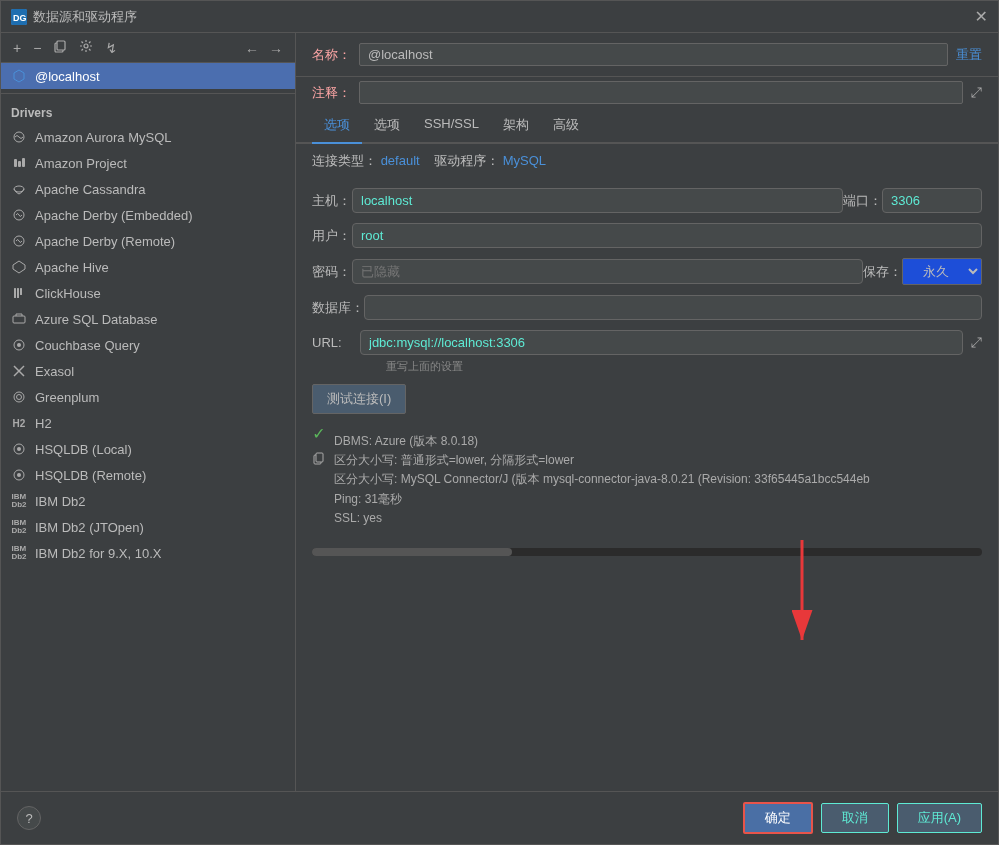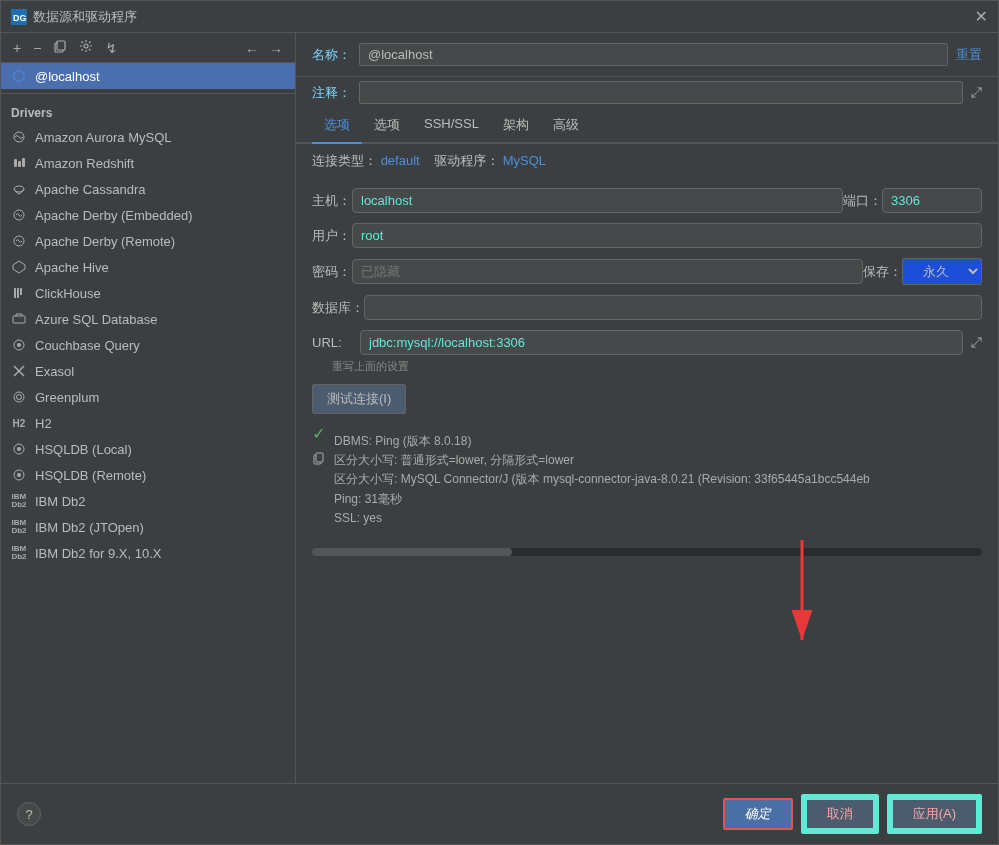--- a/index.html
+++ b/index.html
@@ -15,21 +15,21 @@
     .toolbar-btn { background: none; border: none; color: #aaa; cursor: pointer; padding: 2px 4px; font-size: 14px; }
     .toolbar-nav { display: flex; gap: 2px; margin-left: auto; }
     .section-label { color: #bbb; font-size: 12px; font-weight: bold; padding: 8px 10px 4px; flex-shrink: 0; }
     .sidebar-item { display: flex; align-items: center; padding: 5px 10px; cursor: pointer; font-size: 13px; color: #bbb; gap: 8px; }
     .sidebar-item.selected { background: #4b6eaf; color: white; }
     .sidebar-item-icon { width: 16px; height: 16px; flex-shrink: 0; display: flex; align-items: center; justify-content: center; font-size: 12px; }
     .divider { height: 1px; background: #555; margin: 4px 0; }
     .drivers-section { flex-shrink: 0; }
     .right-panel { flex: 1; background: #3c3f41; padding: 0; display: flex; flex-direction: column; overflow: hidden; }
     .right-header { padding: 10px 16px; border-bottom: 1px solid #555; display: flex; align-items: center; gap: 8px; flex-shrink: 0; }
-    .field-label { color: #7dd3fc; font-size: 13px; min-width: 35px; }
+    .field-label { color: #fca5a5; font-size: 13px; min-width: 35px; }
     .field-input { background: #45494a; border: 1px solid #646464; color: #bbb; padding: 3px 8px; font-size: 13px; border-radius: 2px; }
     .field-input-wide { flex: 1; }
     .reset-btn { margin-left: auto; color: #4a90d9; font-size: 13px; cursor: pointer; background: none; border: none; }
     .note-row { padding: 4px 16px; display: flex; align-items: center; gap: 8px; flex-shrink: 0; }
     .tabs-row { display: flex; border-bottom: 2px solid #555; padding: 0 16px; flex-shrink: 0; }
     .tab { padding: 8px 12px; font-size: 13px; color: #bbb; cursor: pointer; border-bottom: 2px solid transparent; margin-bottom: -2px; }
     .tab.active { color: #4a90d9; border-bottom-color: #4a90d9; }
     .connection-type-row { padding: 8px 16px; font-size: 13px; color: #bbb; flex-shrink: 0; }
     .link-blue { color: #4a90d9; cursor: pointer; }
     .content-area { padding: 10px 16px; flex: 1; overflow-y: auto; }
@@ -40,22 +40,22 @@
     .port-label { color: #bbb; font-size: 13px; min-width: 35px; }
     .save-label { color: #bbb; font-size: 13px; min-width: 35px; }
     .save-select { background: #1d4ed8; border: 1px solid #646464; color: #bbb; padding: 4px 16px; font-size: 13px; border-radius: 2px; min-width: 80px; }
     .url-expand { background: none; border: none; color: #aaa; cursor: pointer; font-size: 14px; }
     .url-note { font-size: 11px; color: #888; }
     .test-btn { background: #4a5c6e; border: 1px solid #646464; color: #bbb; padding: 5px 14px; font-size: 13px; border-radius: 2px; cursor: pointer; }
     .status-area { margin-top: 8px; font-size: 12px; color: #aaa; line-height: 1.6; }
     .status-check { color: #5bb75b; font-size: 16px; }
     .status-copy { color: #aaa; font-size: 12px; }
     .bottom-bar { border-top: 1px solid #555; padding: 10px 16px; display: flex; align-items: center; justify-content: flex-end; gap: 8px; flex-shrink: 0; background: #3c3f41; }
-    .bottom-btn { background: #4a5c6e; border: 6px solid #5eead4; color: #fca5a5; padding: 5px 20px; font-size: 13px; border-radius: 2px; cursor: pointer; }
-    .bottom-btn.primary { background: #4a6fa5; border: 2px solid #e8544a; color: white; font-style: italic; }
+    .bottom-btn { background: #4a5c6e; border: 1px solid #5eead4; color: #5eead4; padding: 5px 20px; font-size: 13px; border-radius: 2px; cursor: pointer; }
+    .bottom-btn.primary { background: #4a6fa5; border: 2px solid #e8544a; color: white; }
     .help-btn { width: 24px; height: 24px; border-radius: 50%; border: 1px solid #646464; background: #45494a; color: #bbb; font-size: 13px; cursor: pointer; display: flex; align-items: center; justify-content: center; margin-right: auto; }
     .scrollbar-area { height: 8px; background: #2b2b2b; margin: 4px 0; border-radius: 4px; }
     .scrollbar-thumb { height: 8px; width: 200px; background: #555; border-radius: 4px; }
   </style>
 </head>
 <body>
 
 <div class="dialog">
 
   <div class="title-bar">
@@ -119,21 +119,21 @@
           <span>Amazon Aurora MySQL</span>
         </div>
         <div class="sidebar-item">
           <span class="sidebar-item-icon">
             <svg width="14" height="14" viewBox="0 0 14 14">
                 <rect x="2" y="3" width="3" height="8" fill="#aaa" rx="1"></rect>
                 <rect x="6" y="5" width="3" height="6" fill="#aaa" rx="1"></rect>
                 <rect x="10" y="2" width="3" height="9" fill="#aaa" rx="1"></rect>
               </svg>
           </span>
-          <span>Amazon Redshift</span>
+          <span>Amazon Project</span>
         </div>
         <div class="sidebar-item">
           <span class="sidebar-item-icon">
             <svg width="14" height="14" viewBox="0 0 14 14">
                 <ellipse cx="7" cy="7" rx="5" ry="3" stroke="#aaa" stroke-width="1" fill="none"></ellipse>
                 <path d="M2 7 Q4 11 7 12 Q10 11 12 7" stroke="#aaa" stroke-width="1" fill="none"></path>
               </svg>
           </span>
           <span>Apache Cassandra</span>
         </div>
@@ -303,39 +303,39 @@
           <span class="form-label">数据库：</span>
           <input class="form-input" type="text" style="flex: 1 1 0%;">
         </div>
 
         <div class="form-row" style="align-items:flex-start; flex-direction:column; gap:4px;">
           <div style="display:flex;align-items:center;gap:8px;width:100%;">
             <span class="form-label">URL:</span>
             <input class="form-input" type="text" style="flex: 1 1 0%;" value="jdbc:mysql://localhost:3306">
             <button class="url-expand">⤢</button>
           </div>
-          <span class="url-note" style="margin-left:20px;">重写上面的设置</span>
+          <span class="url-note" style="margin-left:74px;">重写上面的设置</span>
         </div>
 
         <div class="form-row" style="margin-top:8px;">
           <button class="test-btn">测试连接(I)</button>
         </div>
 
         <div style="display:flex;align-items:flex-start;gap:8px;margin-top:8px;">
           <div style="display:flex;flex-direction:column;gap:4px;align-items:center;">
             <span class="status-check">✓</span>
             <span class="status-copy" style="margin-top:4px;">
               <svg width="14" height="14" viewBox="0 0 14 14" fill="none">
                 <rect x="2" y="4" width="7" height="9" rx="1" stroke="#aaa" stroke-width="1" fill="none"></rect>
                 <rect x="4" y="2" width="7" height="9" rx="1" stroke="#aaa" stroke-width="1" fill="#3c3f41"></rect>
               </svg>
             </span>
           </div>
           <div class="status-area">
-            <div>DBMS: Ping (版本 8.0.18)</div>
+            <div>DBMS: Azure (版本 8.0.18)</div>
             <div>区分大小写: 普通形式=lower, 分隔形式=lower</div>
             <div>区分大小写: MySQL Connector/J (版本 mysql-connector-java-8.0.21 (Revision: 33f65445a1bcc544eb</div>
             <div>Ping: 31毫秒</div>
             <div>SSL: yes</div>
           </div>
         </div>
 
         <div style="margin-top:20px;">
           <div class="scrollbar-area">
             <div class="scrollbar-thumb"></div>

